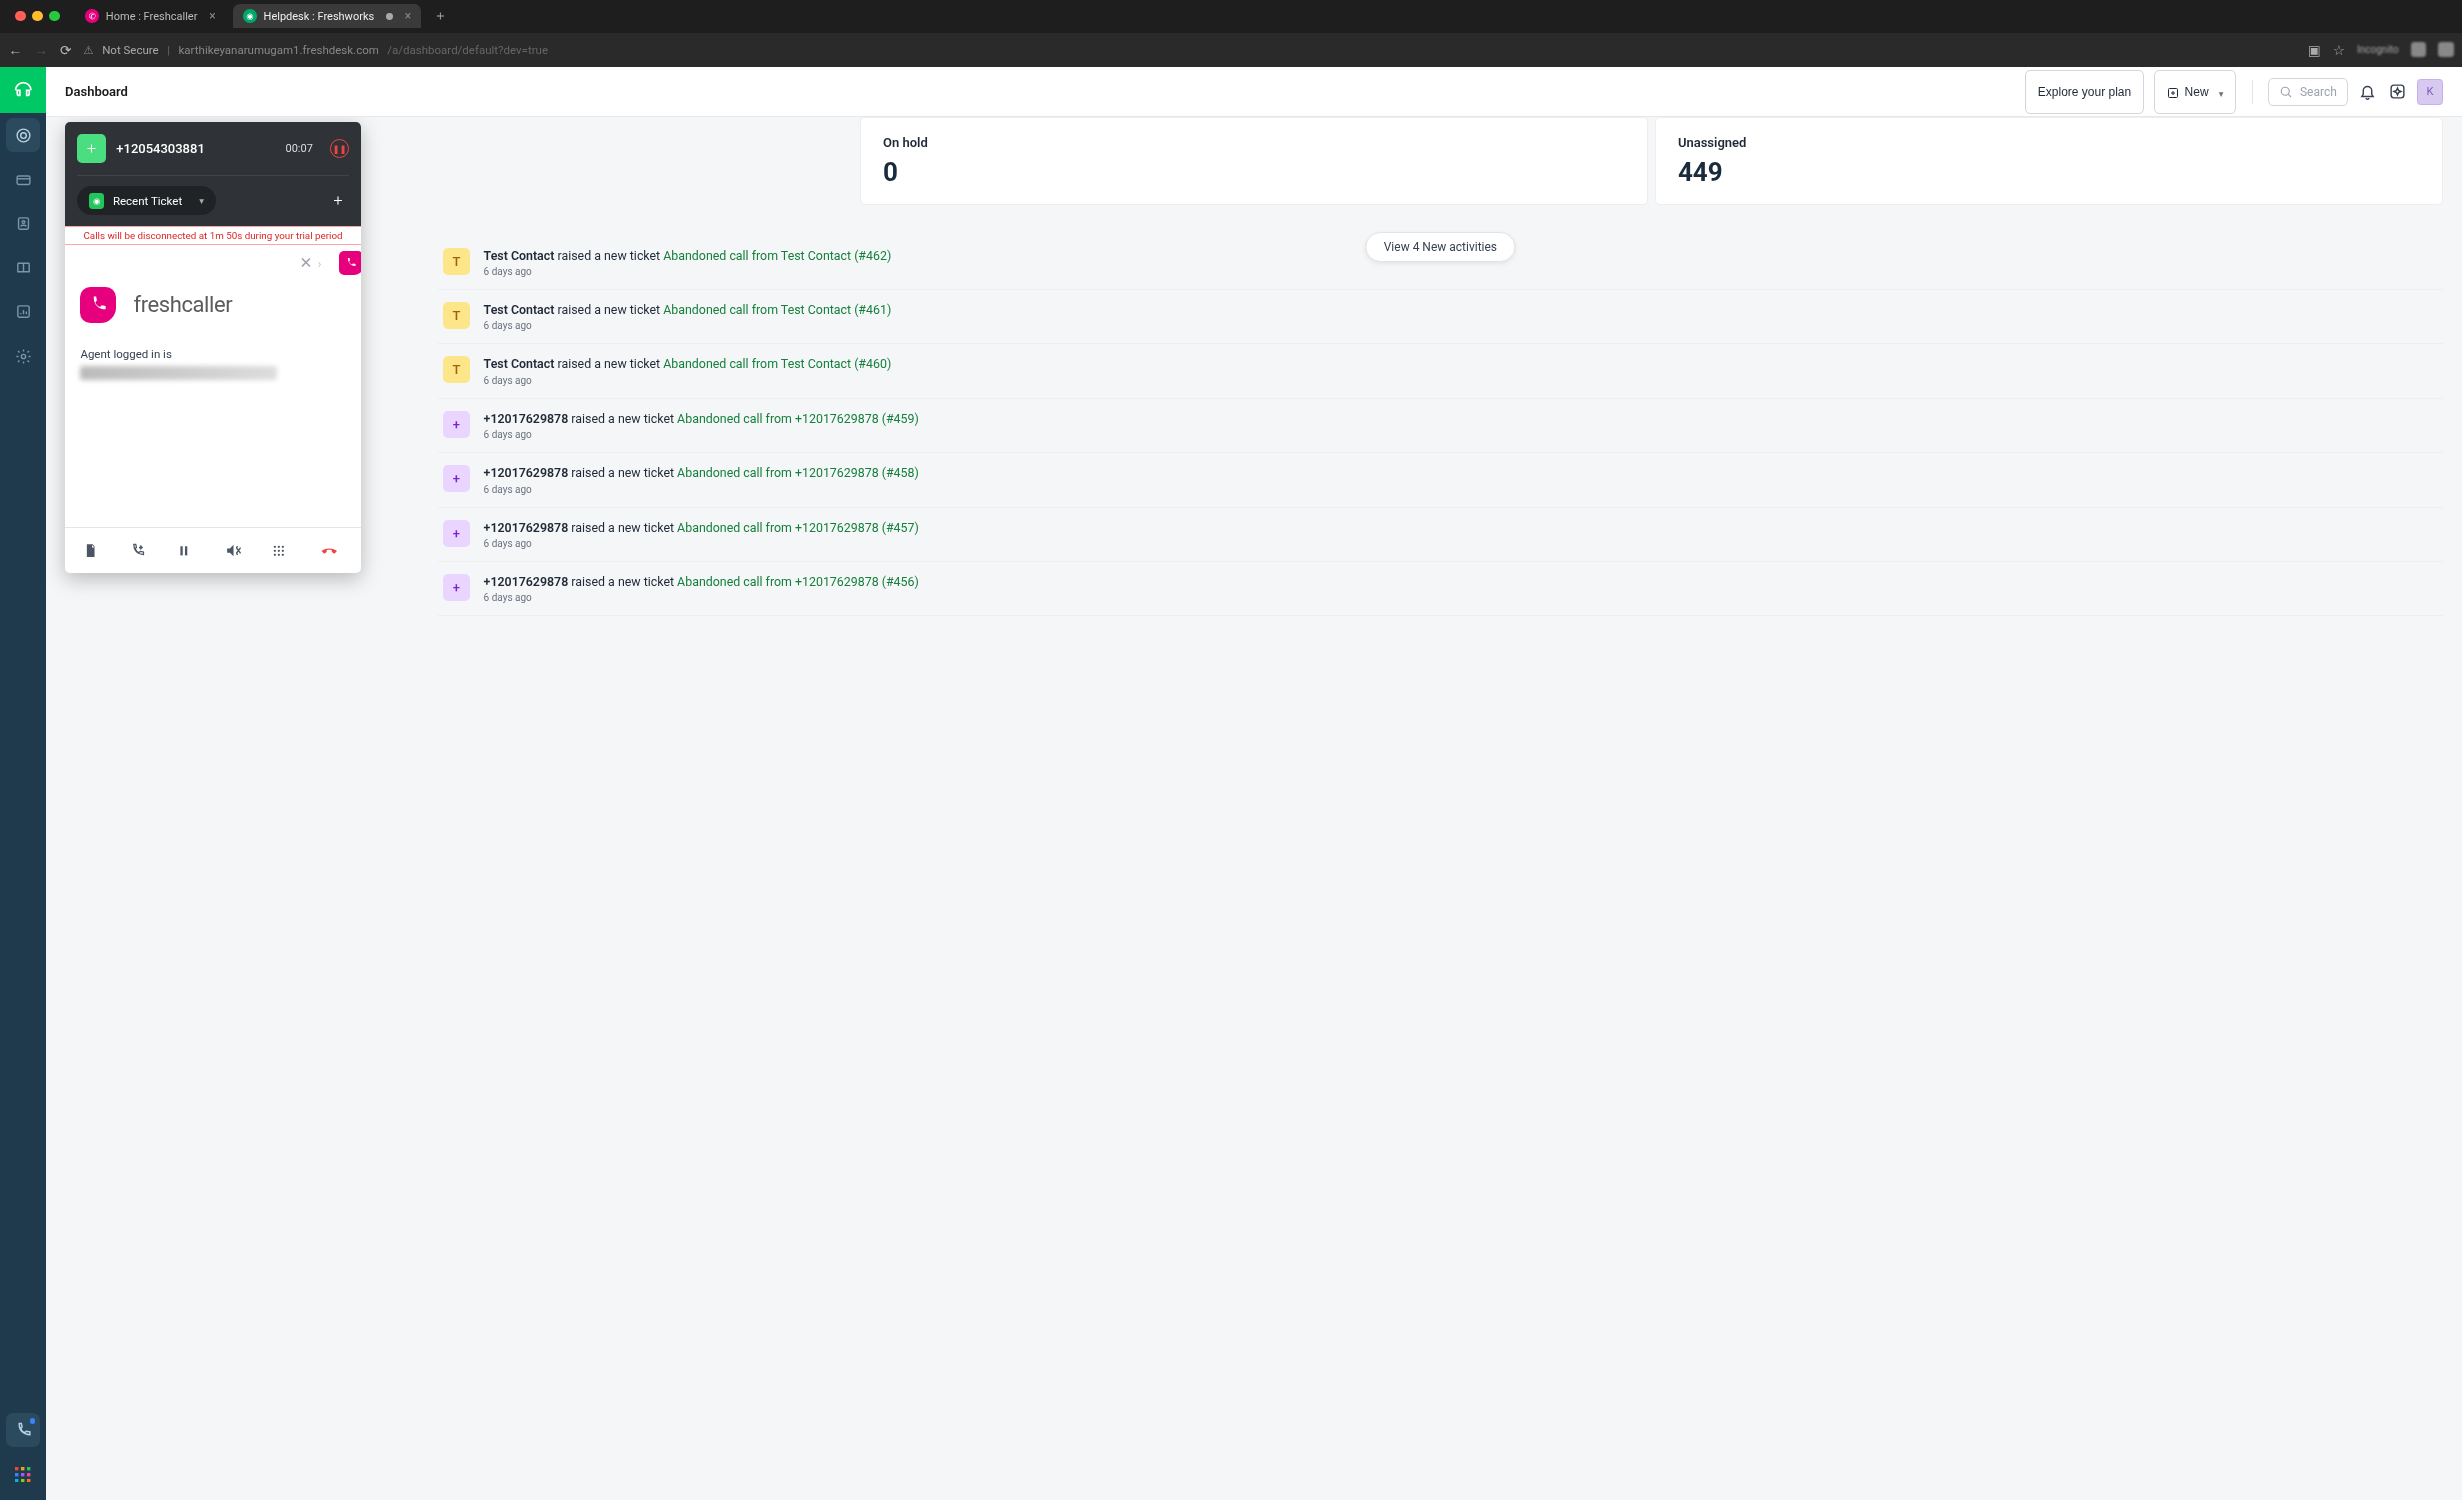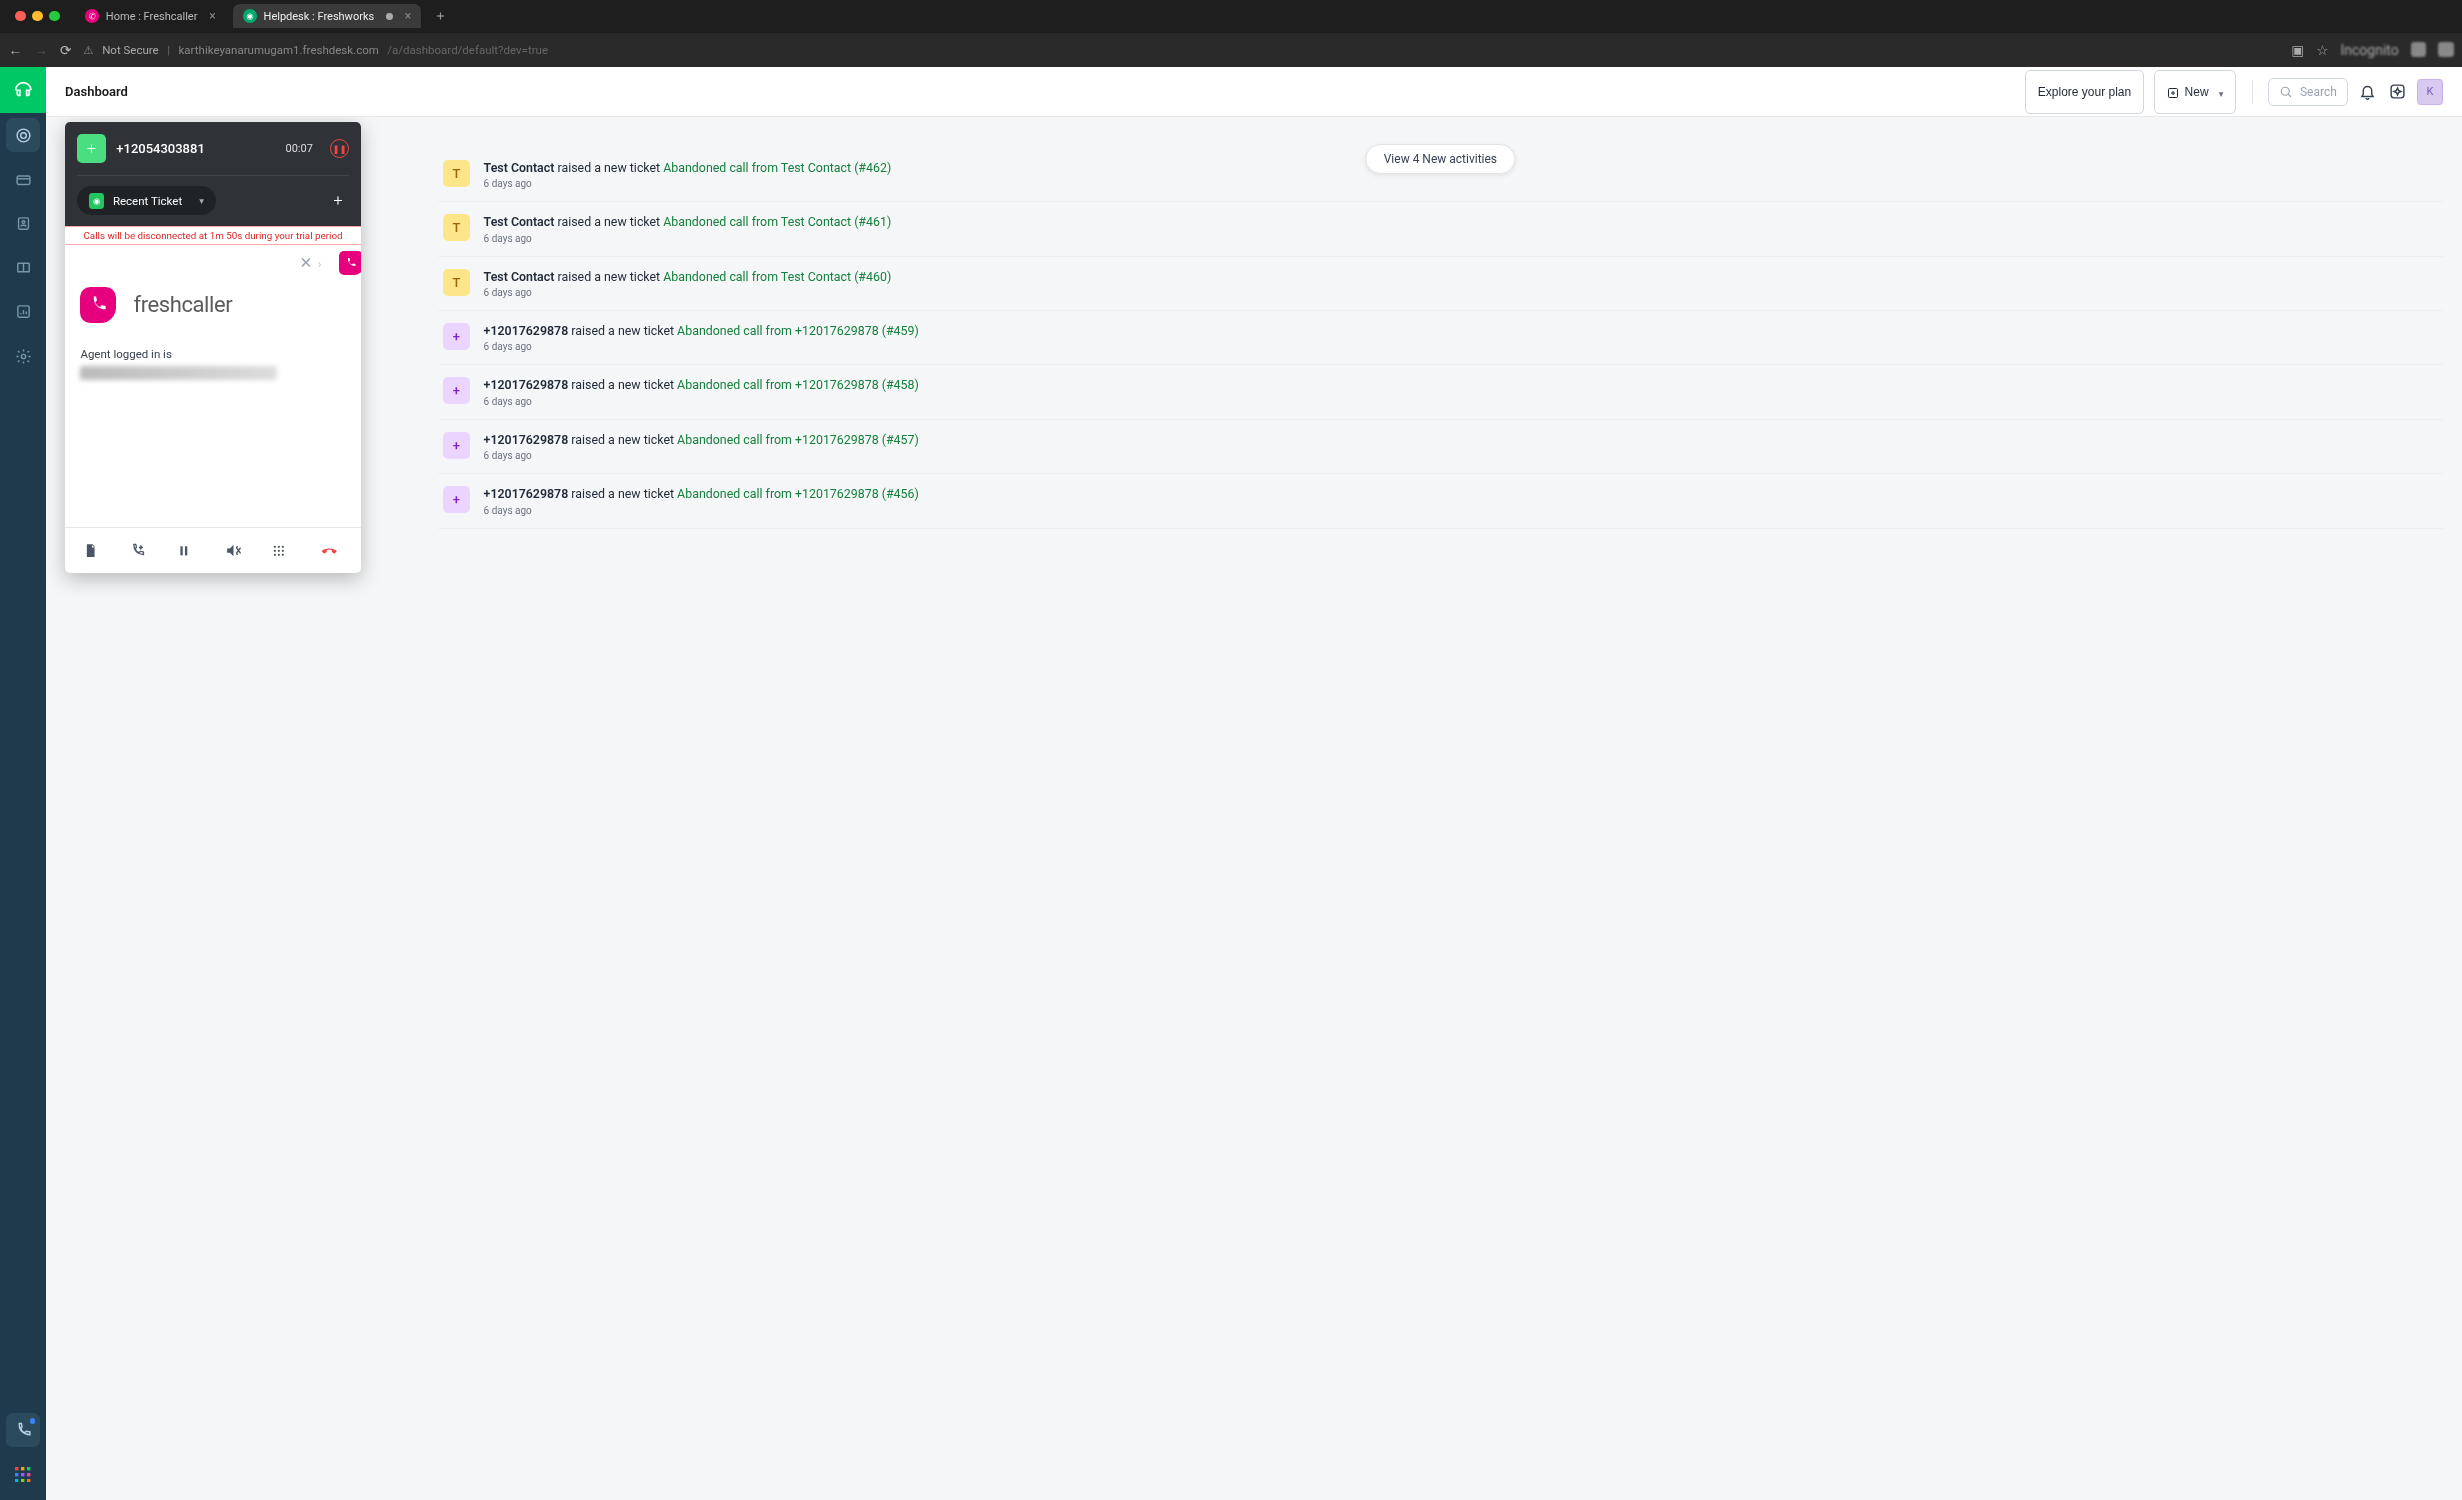--- a/index.html
+++ b/index.html
@@ -18,21 +18,21 @@
 .fav-green { background:#00a86b; color:#fff; }
 .tab-close { color:#888; font-size:12px; margin-left:5.1px; }
 .tab-new { color:#aaa; margin-left:12px; font-size:13.7px; }
 .tab-loading { width:6.8px; height:6.8px; border-radius:50%; background:#aaa; margin-left:5.1px; }
 .nav-bar { display:flex; align-items:center; height:34px; padding:0 8.5px; gap:12px; background:#2a2a2a; }
 .nav-icon { color:#bbb; font-size:13.7px; }
 .nav-icon.dis { color:#555; }
 .url-bar { flex:1; display:flex; align-items:center; gap:8.5px; color:#888; font-size:11.5px; filter: blur(0.6px); }
 .url-sec { color:#aaa; }
 .right-icons { display:flex; gap:12px; align-items:center; color:#aaa; }
-.incognito { filter:blur(0.9px); font-size:14px; }
+.incognito { filter:blur(0.9px); font-size:10px; }
 .ext-icon { width:15.4px; height:15.4px; background:#888; border-radius:3.4px; filter:blur(0.9px); }
 
 
 .app { display:flex; height: calc(100vh - 67px); }
 .sidebar { width:46px; background:#1e3a4c; display:flex; flex-direction:column; align-items:center; padding-top:0; }
 .sidebar-top { width:46px; height:46px; background:#00c864; display:flex; align-items:center; justify-content:center; }
 .sidebar-item { width:34px; height:34px; display:flex; align-items:center; justify-content:center; margin:5.1px 0; color:#7a96a8; border-radius:6.8px; cursor:pointer; }
 .sidebar-item.active { background:#2c4a5e; color:#b8d0e0; }
 .sidebar-spacer { flex:1; }
 
@@ -242,20 +242,31 @@
             <path d="M12 7l1.5 3.5L17 12l-3.5 1.5L12 17l-1.5-3.5L7 12l3.5-1.5z"></path>
           </svg>
       </div>
       <div class="avatar-sq">
           <span>K</span>
         </div>
     </div>
 
 
     <div class="content">
+      <div class="stat-row">
+        <div class="stat-card hidden-left"></div>
+        <div class="stat-card">
+          <div class="stat-label">On hold</div>
+          <div class="stat-value">0</div>
+        </div>
+        <div class="stat-card">
+          <div class="stat-label">Unassigned</div>
+          <div class="stat-value">449</div>
+        </div>
+      </div>
 
       <div style="display:flex; gap:6.8px; margin-top:6.8px;">
         <div style="flex:0 0 366px"></div>
         <div class="activities" style="flex:1">
           <div class="pill-new"><span>View 4 New activities</span></div>
           <div class="activity-list" id="activity-list">
               <div class="activity-row">
     <div class="act-avatar av-yellow">T</div>
     <div class="act-body">
       <div class="act-line">

